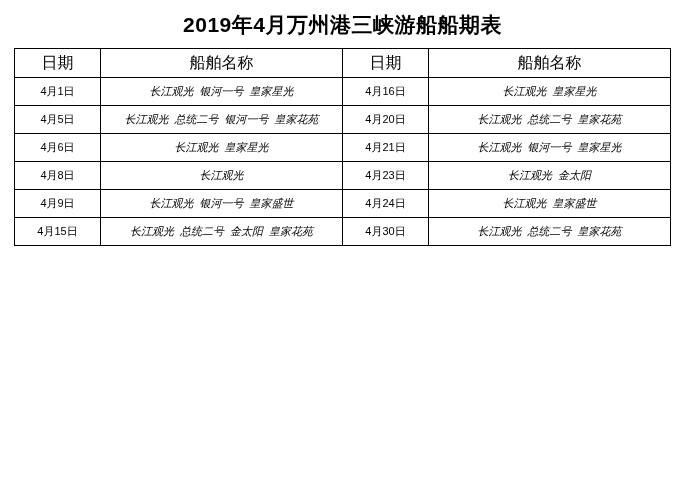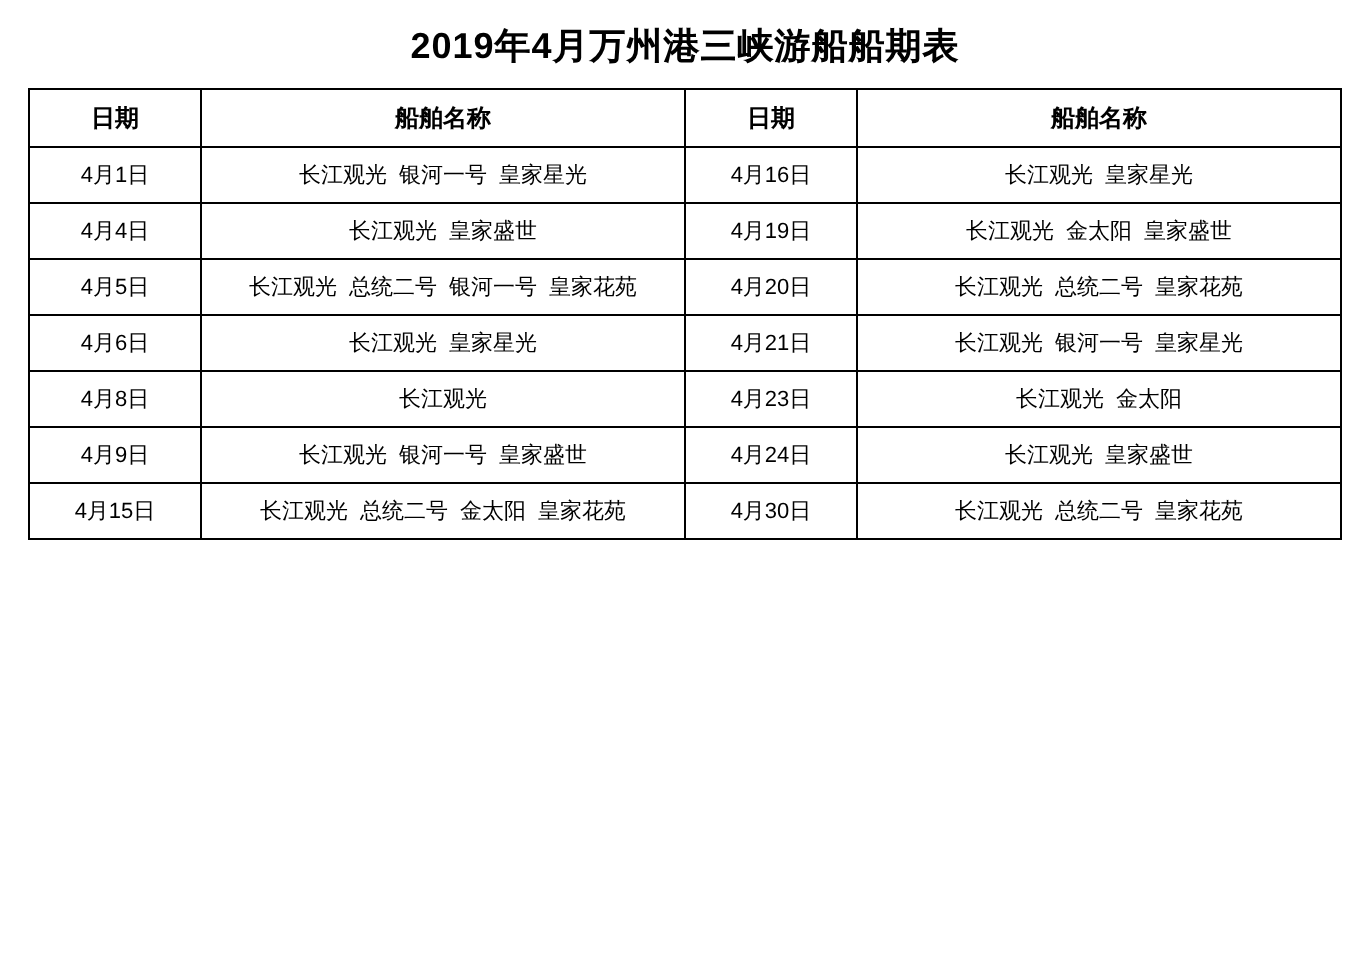--- a/index.html
+++ b/index.html
@@ -16,21 +16,21 @@
   }
   .page {
     width: 685px;
     height: 479px;
     box-sizing: border-box;
     padding: 0;
     position: relative;
   }
   .title {
     text-align: center;
-    font-size: 18px;
+    font-size: 21px;
     font-weight: bold;
     letter-spacing: 0.5px;
     padding-top: 11px;
     padding-bottom: 9px;
     color: #000000;
   }
   table.schedule {
     border-collapse: collapse;
     margin: 0 auto;
     width: 657px;
@@ -40,29 +40,30 @@
     border: 1px solid #000000;
     text-align: center;
     vertical-align: middle;
     font-size: 11px;
     height: 27px;
     padding: 0 2px;
     color: #000000;
     font-weight: normal;
   }
   table.schedule th {
-    font-weight: bold;
-    font-size: 12px;
+    font-weight: normal;
+    font-size: 16px;
     height: 28px;
   }
   col.c-date { width: 86px; }
   col.c-ship { width: 242px; }
   .ships {
     display: inline-block;
     white-space: nowrap;
+    font-style: italic;
   }
   .ship-name {
     display: inline-block;
     padding: 0 3px;
   }
 </style>
 </head>
 <body>
 
 <div class="page">
@@ -83,26 +84,20 @@
         <th>日期</th>
         <th>船舶名称</th>
       </tr>
     </thead>
     <tbody id="schedule-body">
         <tr>
           <td>4月1日</td>
           <td><span class="ships"><span class="ship-name">长江观光</span><span class="ship-name">银河一号</span><span class="ship-name">皇家星光</span></span></td>
           <td>4月16日</td>
           <td><span class="ships"><span class="ship-name">长江观光</span><span class="ship-name">皇家星光</span></span></td>
-        </tr>
-        <tr>
-          <td>4月4日</td>
-          <td><span class="ships"><span class="ship-name">长江观光</span><span class="ship-name">皇家盛世</span></span></td>
-          <td>4月19日</td>
-          <td><span class="ships"><span class="ship-name">长江观光</span><span class="ship-name">金太阳</span><span class="ship-name">皇家盛世</span></span></td>
         </tr>
         <tr>
           <td>4月5日</td>
           <td><span class="ships"><span class="ship-name">长江观光</span><span class="ship-name">总统二号</span><span class="ship-name">银河一号</span><span class="ship-name">皇家花苑</span></span></td>
           <td>4月20日</td>
           <td><span class="ships"><span class="ship-name">长江观光</span><span class="ship-name">总统二号</span><span class="ship-name">皇家花苑</span></span></td>
         </tr>
         <tr>
           <td>4月6日</td>
           <td><span class="ships"><span class="ship-name">长江观光</span><span class="ship-name">皇家星光</span></span></td>

